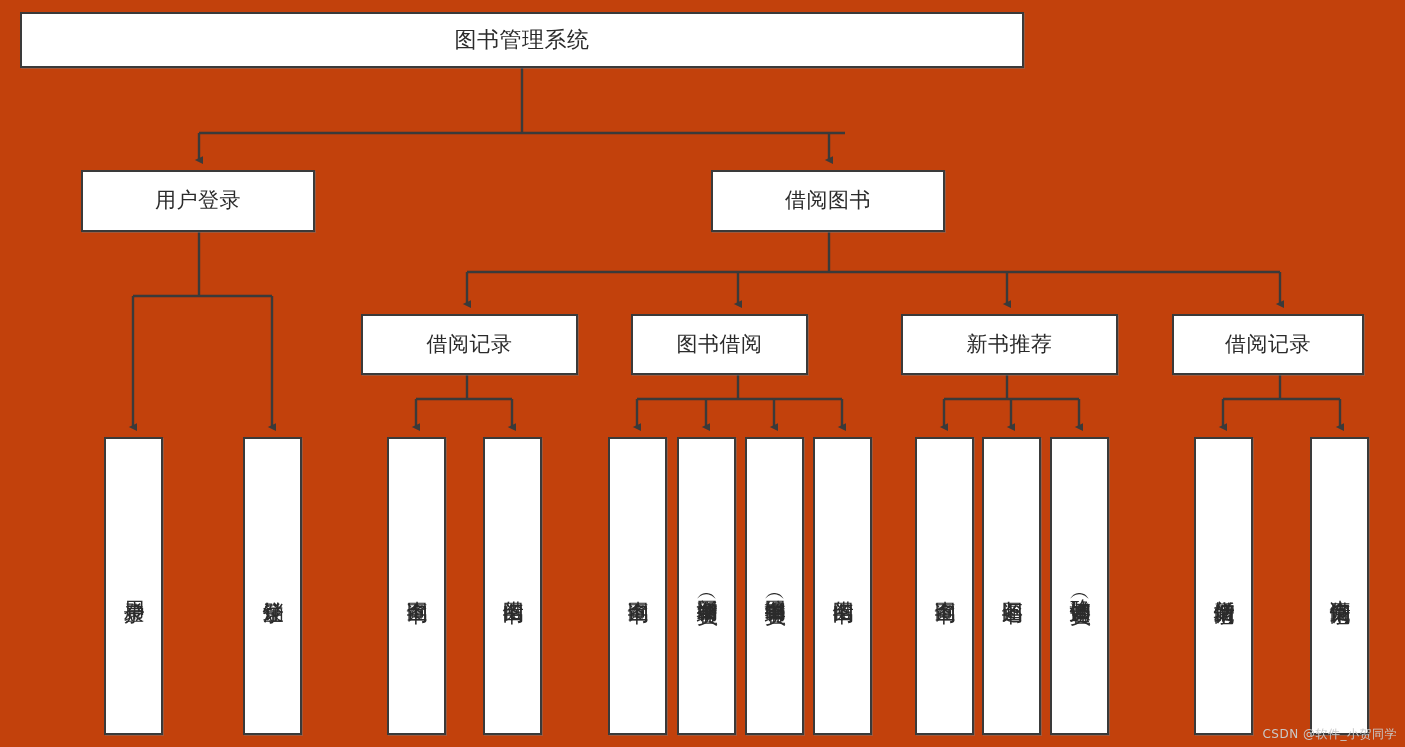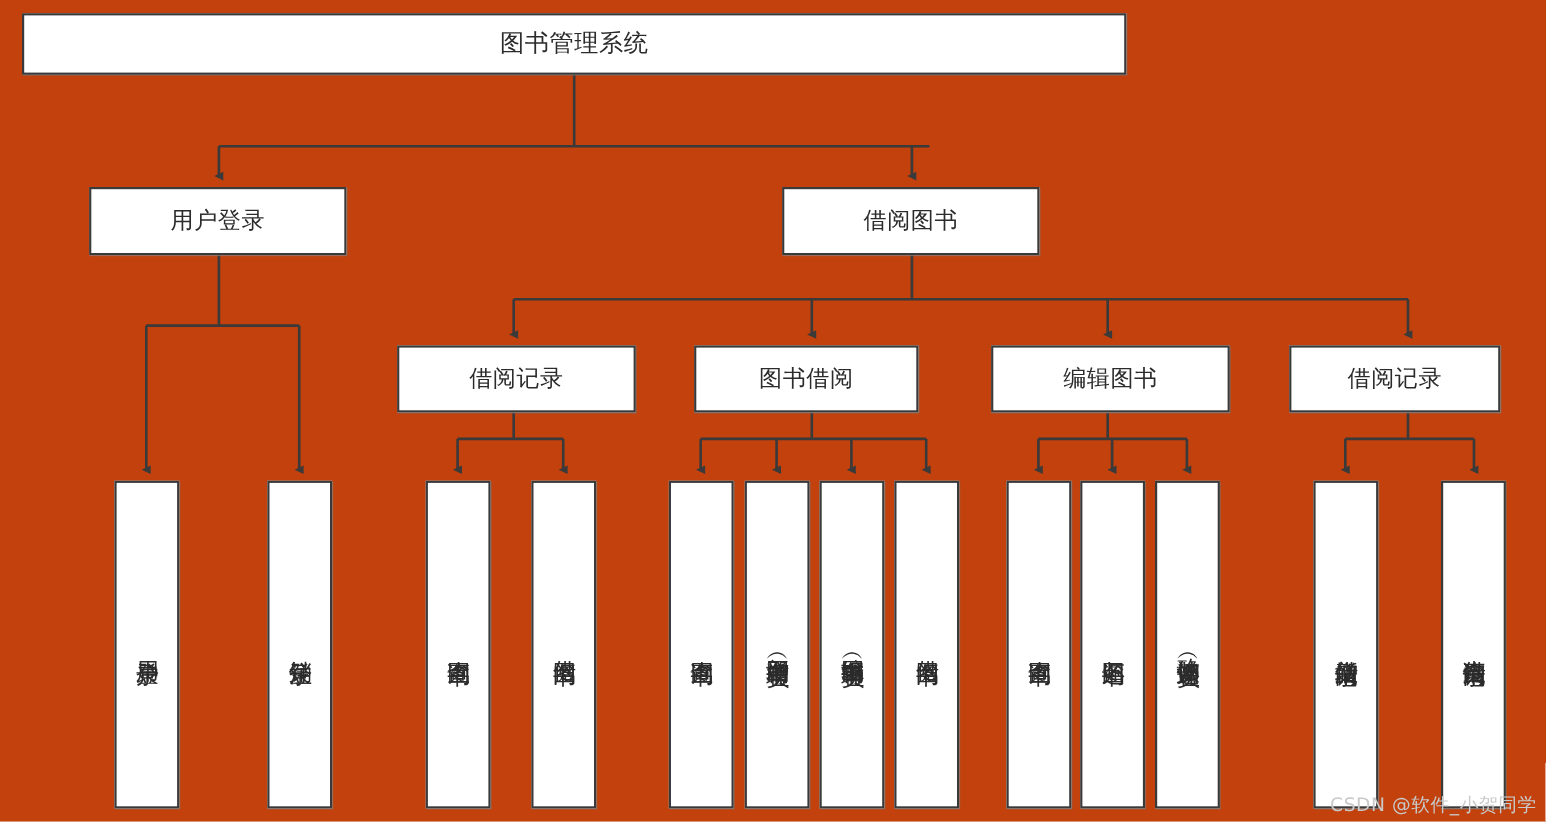--- a/index.html
+++ b/index.html
@@ -61,21 +61,21 @@
     font-size: 21px;
     line-height: 1.02;
     letter-spacing: 1px;
     max-height: 100%;
     white-space: normal;
   }
   #watermark {
     position: absolute;
     right: 8px;
     bottom: 4px;
-    font-size: 17px;
+    font-size: 12px;
     color: #c9c9c9;
     letter-spacing: 0.5px;
     white-space: nowrap;
     user-select: none;
   }
 </style>
 </head>
 <body>
 
 <div id="diagram-root">
@@ -137,25 +137,25 @@
   <div class="node horiz" style="left:81px; top:170px; width:234px; height:62px;">
     <span class="label">用户登录</span>
   </div>
   <div class="node horiz" style="left:711px; top:170px; width:234px; height:62px;">
     <span class="label">借阅图书</span>
   </div>
 
   <div class="node horiz" style="left:361px; top:314px; width:217px; height:61px;">
     <span class="label">借阅记录</span>
   </div>
-  <div class="node horiz" style="left:631px; top:314px; width:204px; height:61px;">
+  <div class="node horiz" style="left:631px; top:314px; width:177px; height:61px;">
     <span class="label">图书借阅</span>
   </div>
   <div class="node horiz" style="left:901px; top:314px; width:217px; height:61px;">
-    <span class="label">编辑图书</span>
+    <span class="label">新书推荐</span>
   </div>
   <div class="node horiz" style="left:1172px; top:314px; width:192px; height:61px;">
     <span class="label">借阅记录</span>
   </div>
 
   <div class="node vert" style="left:104px; top:437px; width:59px; height:298px;">
     <span class="label">用户登录</span>
   </div>
   <div class="node vert" style="left:243px; top:437px; width:59px; height:298px;">
     <span class="label">注销登录</span>

